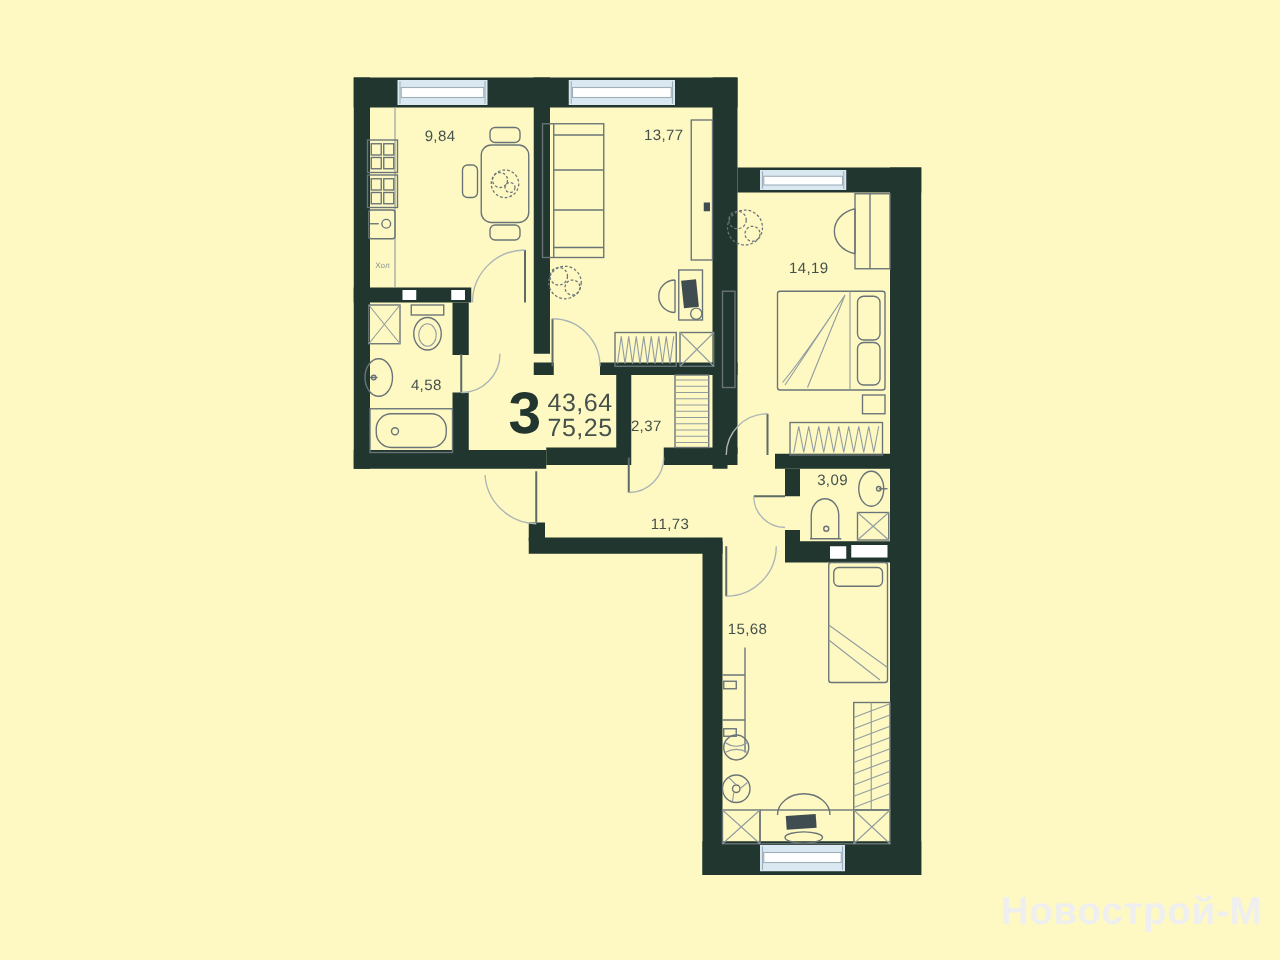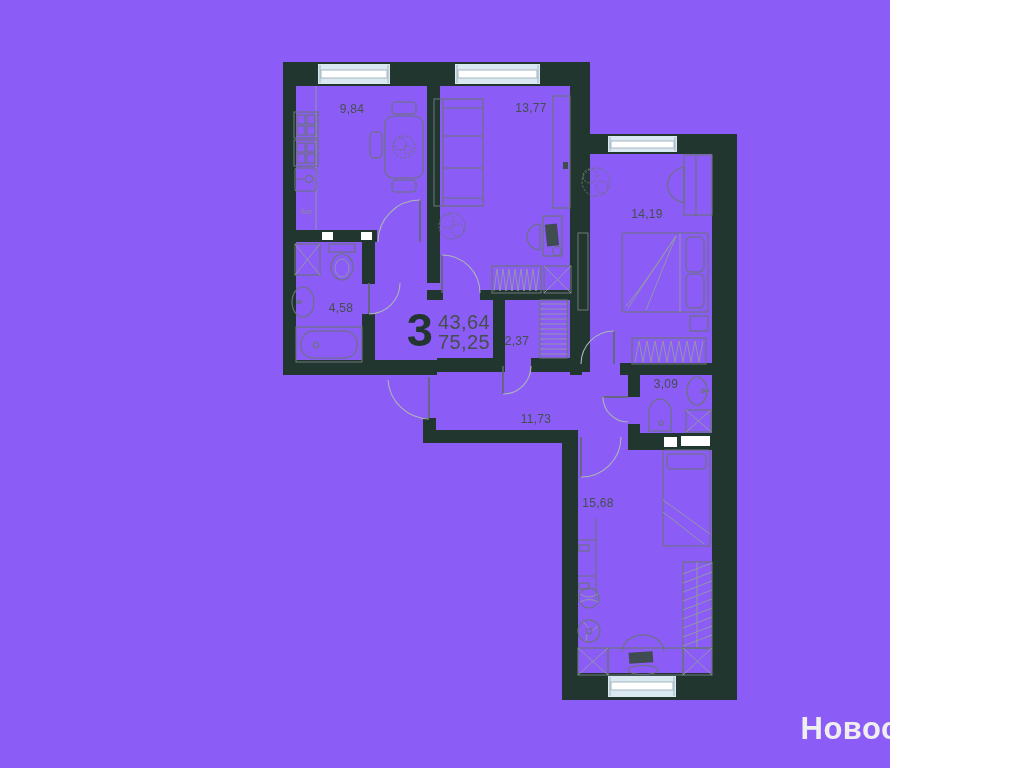--- a/index.html
+++ b/index.html
@@ -1,16 +1,16 @@
 <!DOCTYPE html>
 <html><head>
 <meta charset="utf-8">
 <style>
   html,body{margin:0;padding:0;background:#ffffff;}
-  .canvas{position:relative;width:890px;height:768px;background:#8b5cf6;overflow:hidden;
+  .canvas{position:relative;width:1024px;height:768px;background:#fef9c3;overflow:hidden;
           font-family:"Liberation Sans",sans-serif;text-align:center;}
   svg{position:absolute;left:0;top:0;}
   .wall{fill:#21362f;}
   .shaft{fill:#ffffff;}
   .win{fill:#d9e8f1;}
   .winb{fill:#ffffff;stroke:#9fb0ba;stroke-width:0.9;}
   .wint{stroke:#9fb0ba;stroke-width:0.9;}
   .f{stroke:#6a7477;fill:none;stroke-width:1.1;}
   .fl{stroke:#939da0;fill:none;stroke-width:0.9;}
   .dk{fill:#3f4d50;stroke:none;}

